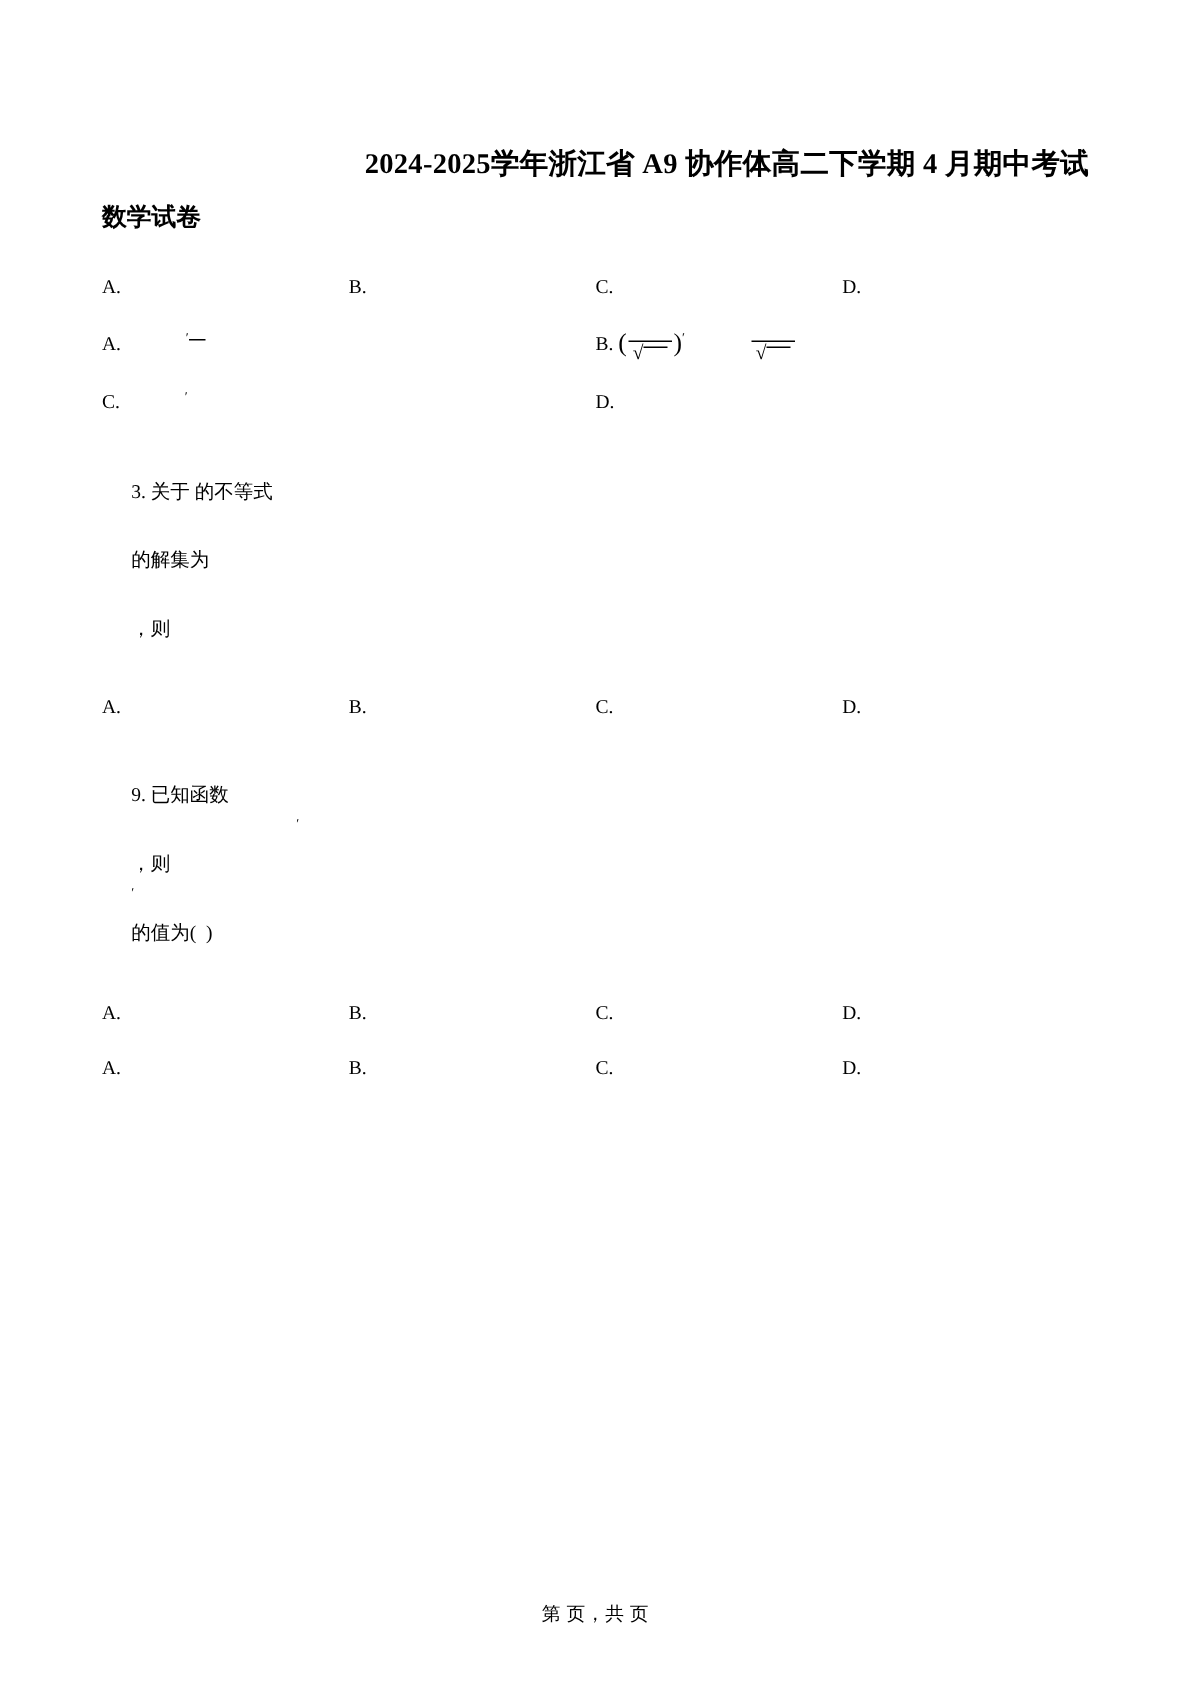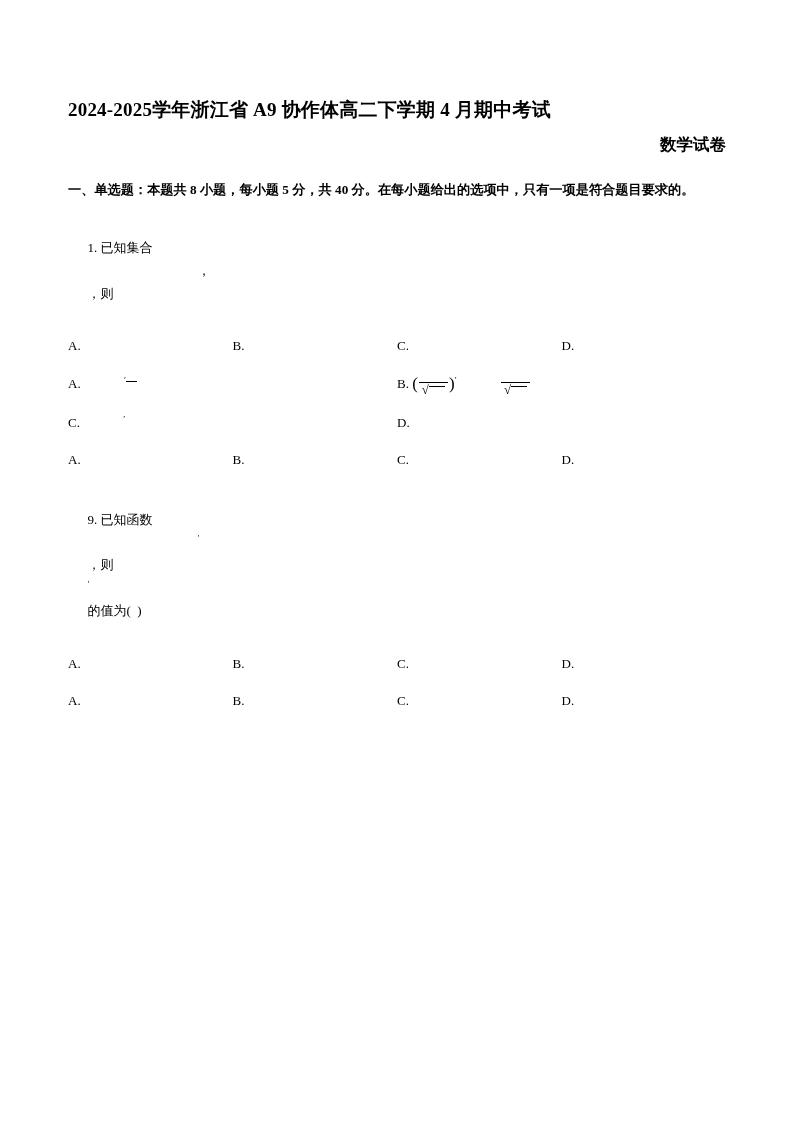--- a/index.html
+++ b/index.html
@@ -16,29 +16,29 @@
     overflow: hidden;
   }
   .page {
     box-sizing: border-box;
     width: 794px;
     height: 1123px;
     padding: 96px 68px 40px 68px;
     position: relative;
   }
   .title-main {
-    text-align: left;
+    text-align: right;
     font-size: 19px;
     font-weight: bold;
     letter-spacing: 0.2px;
     margin: 0 0 8px 0;
     line-height: 1.5;
   }
   .title-sub {
-    text-align: right;
+    text-align: left;
     font-size: 16.5px;
     font-weight: bold;
     margin: 0 0 22px 0;
     line-height: 1.5;
   }
   .section-head {
     font-size: 13.2px;
     font-weight: bold;
     margin: 0 0 14px 0;
     line-height: 1.6;
@@ -133,28 +133,22 @@
   }
 </style>
 </head>
 <body>
 
 <div class="page">
 
   <h1 class="title-main">2024-2025学年浙江省 A9 协作体高二下学期 4 月期中考试</h1>
   <h2 class="title-sub">数学试卷</h2>
 
-  <div class="section-head">一、单选题：本题共 8 小题，每小题 5 分，共 40 分。在每小题给出的选项中，只有一项是符合题目要求的。</div>
-
-  <div class="q">
-    <div class="q-stem">
-      <span>1. 已知集合</span>
-      <span class="gap-lg"></span>，<span class="gap-lg"></span>
-      <span>，则</span>
-    </div>
+
+  <div class="q">
     <div class="opts">
       <div>A.</div>
       <div>B.</div>
       <div>C.</div>
       <div>D.</div>
     </div>
   </div>
 
   <div class="q">
     <div class="opts two">
@@ -173,20 +167,27 @@
         <span>C.</span>
         <span class="gap-sm"></span><span class="sup">′</span>
       </div>
       <div>
         <span>D.</span>
       </div>
     </div>
   </div>
 
   <div class="q">
+    <div class="q-stem">
+      <span>3. 关于 的不等式</span>
+      <span class="gap-lg"></span>
+      <span>的解集为</span>
+      <span class="gap-md"></span>
+      <span>，则</span>
+    </div>
     <div class="opts">
       <div>A.</div>
       <div>B.</div>
       <div>C.</div>
       <div>D.</div>
     </div>
   </div>
 
   <div class="q">
     <div class="q-stem">
@@ -206,13 +207,14 @@
 
   <div class="q">
     <div class="opts">
       <div>A.</div>
       <div>B.</div>
       <div>C.</div>
       <div>D.</div>
     </div>
   </div>
 
+  <div class="footer">第 页，共 页</div>
 </div>
 
 </body></html>

